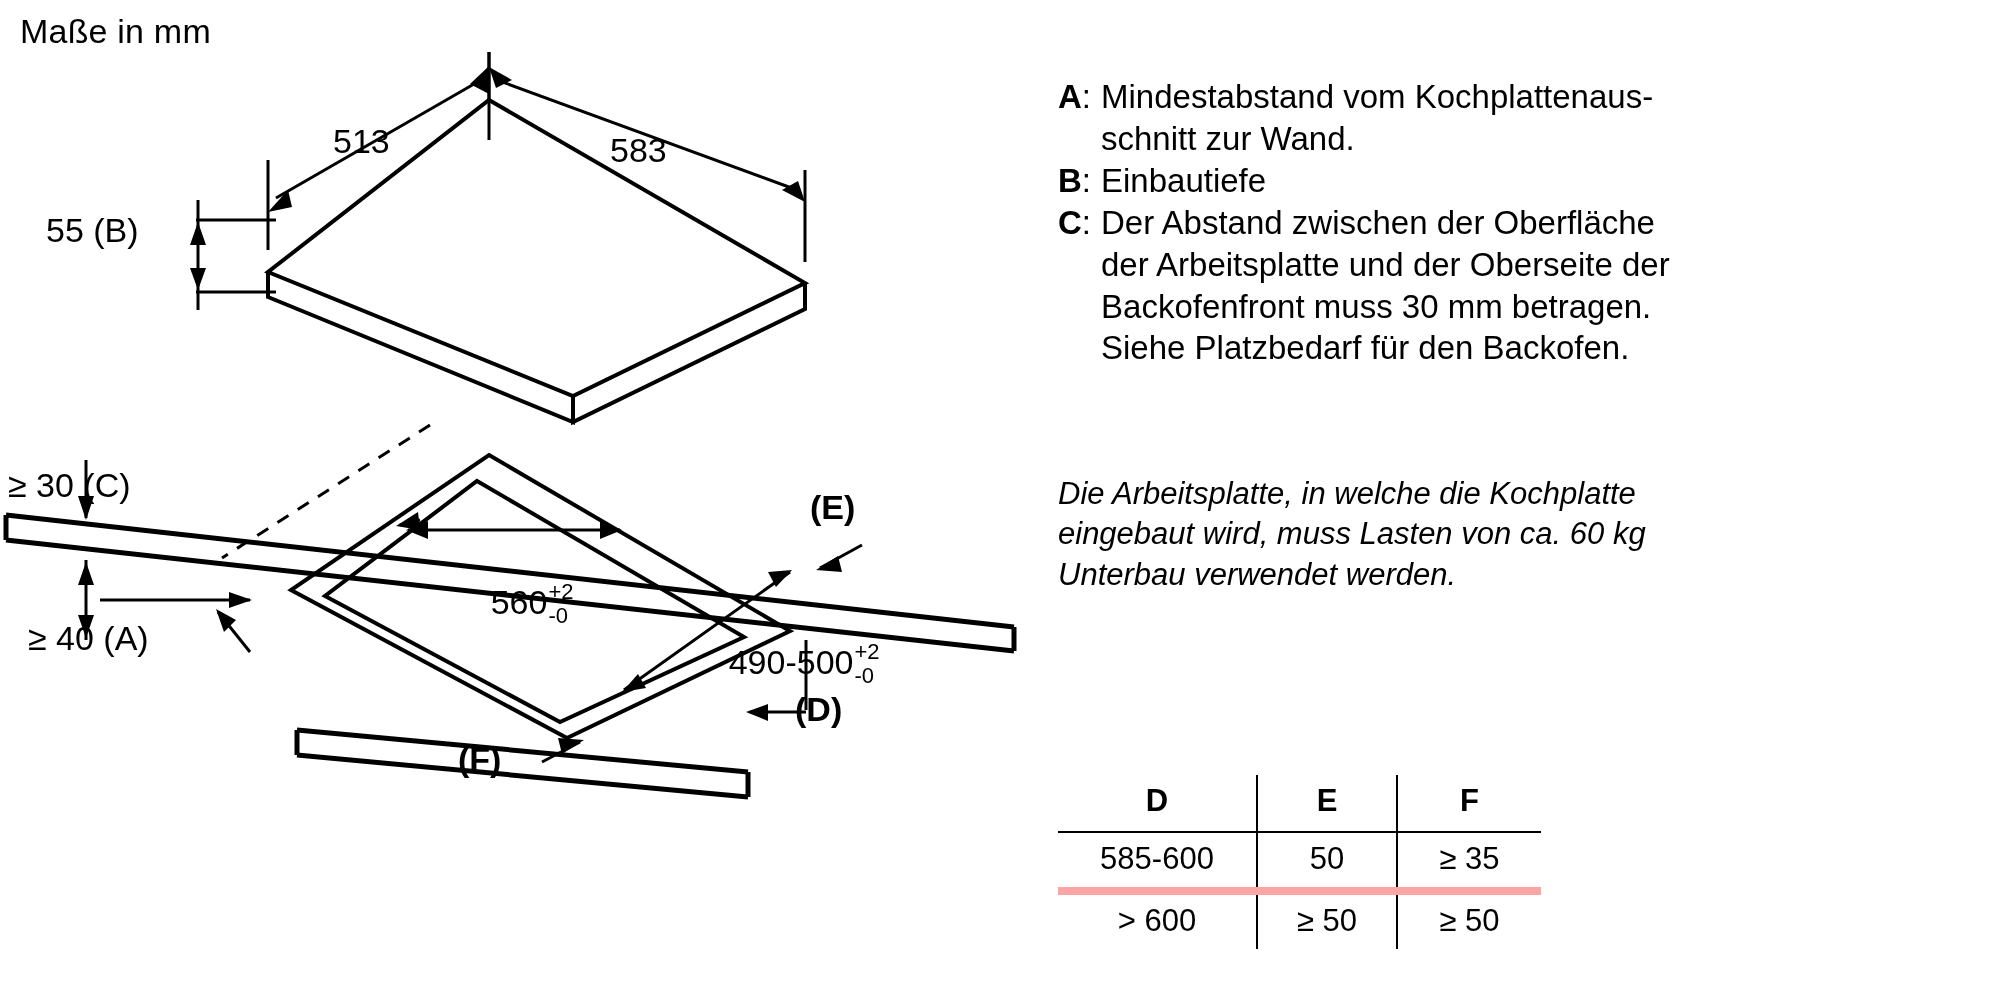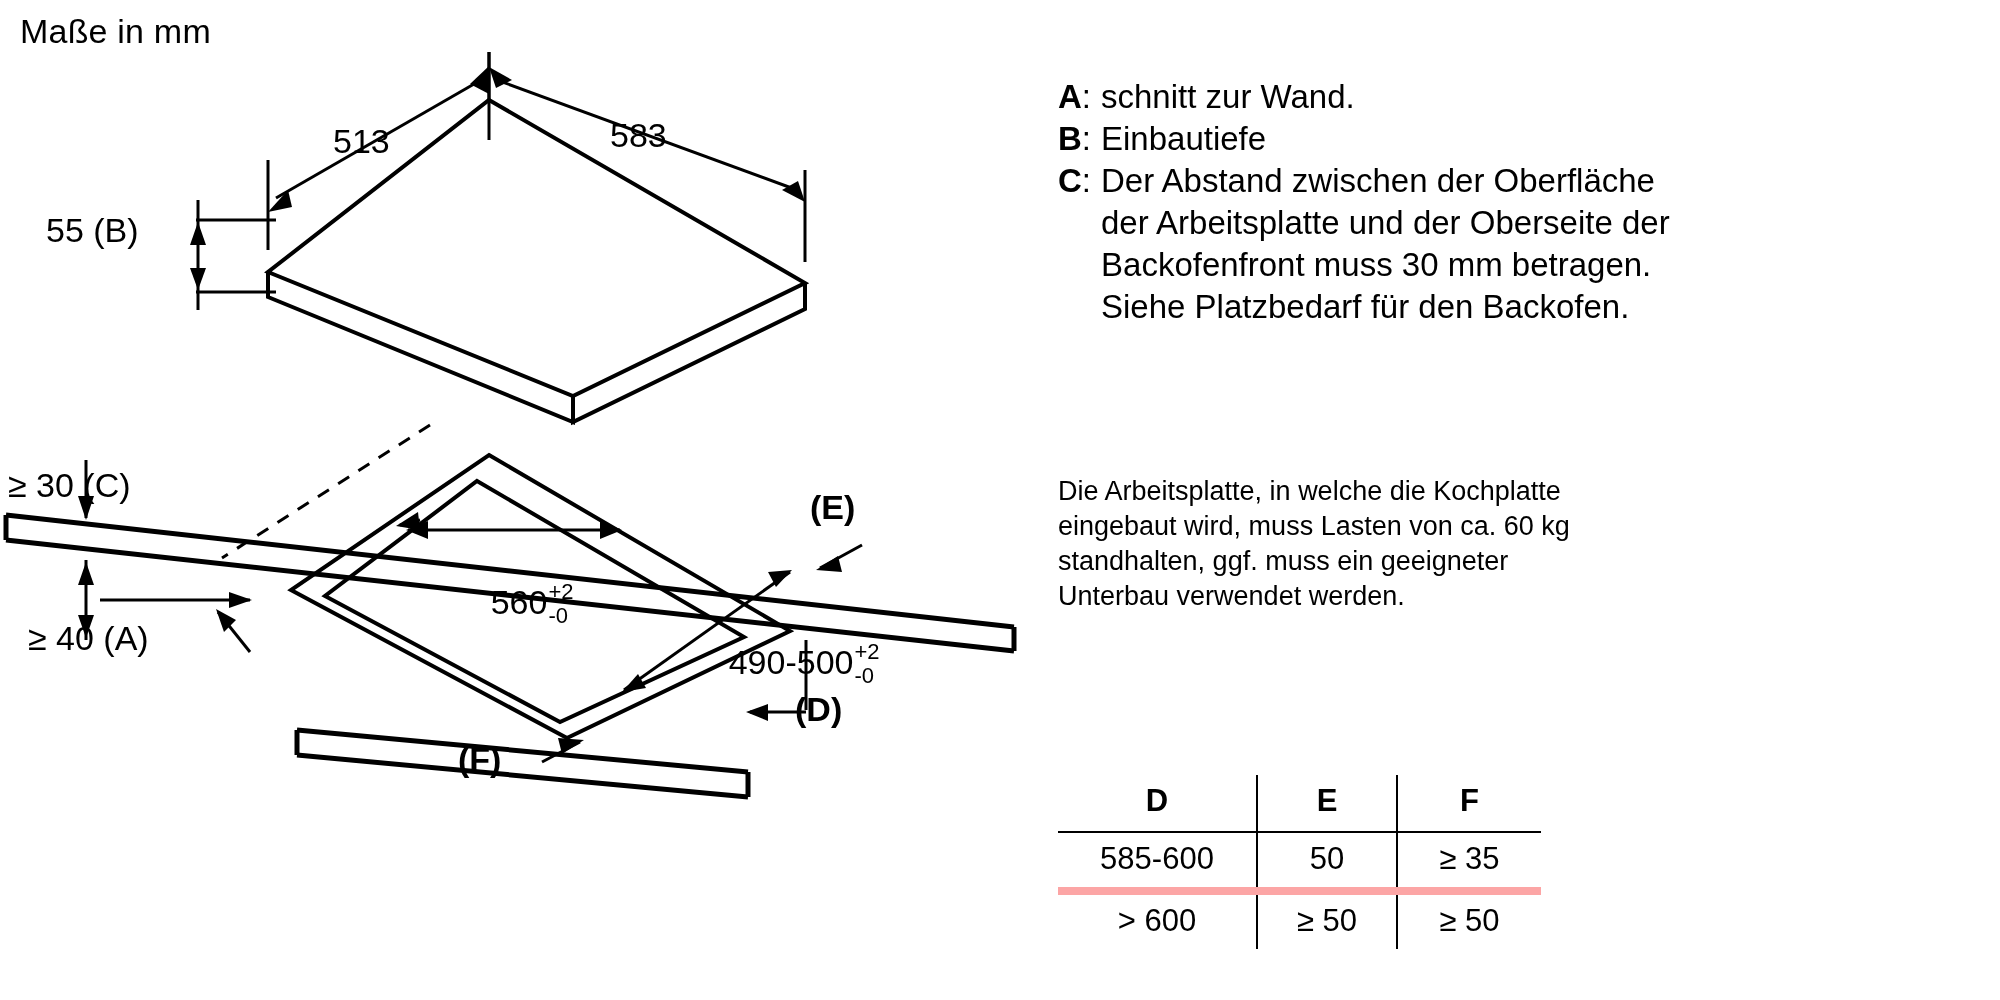--- a/index.html
+++ b/index.html
@@ -91,22 +91,23 @@
   }
   .legend-text {
     flex: 1 1 auto;
   }
 
   .para {
     position: absolute;
     left: 18px;
     top: 474px;
     width: 910px;
-    font-size: 27px;
+    font-size: 31px;
     line-height: 1.3;
+    font-style: italic;
   }
 
   
   #table {
     position: absolute;
     left: 1058px;
     top: 775px;
     width: 470px;
     font-size: 31px;
   }
@@ -220,21 +221,21 @@
         <path d="M 750,712 L 806,712" stroke-width="3"></path>
         <path d="M 746,712 L 768,704 L 768,721 Z" fill="#000" stroke="none"></path>
 
         <path d="M 542,762 L 580,742" stroke-width="3"></path>
         <path d="M 584,740 L 562,754 L 558,738 Z" fill="#000" stroke="none"></path>
       </g>
     </svg>
 
     <div class="txt dim-label" style="left:333px; top:124px;">513</div>
 
-    <div class="txt dim-label" style="left:610px; top:118px;text-align:right;">583</div>
+    <div class="txt dim-label" style="left:610px; top:133px;text-align:right;">583</div>
 
     <div class="txt dim-label" style="left:46px; top:213px;">55 (B)</div>
 
     <div class="txt dim-label" style="left:8px; top:423px;margin-top:45px;">≥ 30 (C)</div>
 
     <div class="txt dim-label" style="left:28px; top:621px;">≥ 40 (A)</div>
 
     <div class="txt dim-label" style="left:434px; top:548px;">
       <span>560</span><span class="sup-sub"><span class="sup">+2</span><span class="sub">-0</span></span>
     </div>
@@ -251,20 +252,21 @@
   </div>
 
   <div id="right">
 
     <div class="legend-block">
 
       <div class="legend-row">
         <span class="legend-key">A</span>
         <span class="legend-colon">:</span>
         <span class="legend-text">
+          <span style="display:block">Mindestabstand vom Kochplattenaus-</span>
           <span style="display:block">schnitt zur Wand.</span>
         </span>
       </div>
 
       <div class="legend-row">
         <span class="legend-key">B</span>
         <span class="legend-colon">:</span>
         <span class="legend-text">
           <span style="display:block">Einbautiefe</span>
         </span>
@@ -278,21 +280,20 @@
           <span style="display:block">der Arbeitsplatte und der Oberseite der</span>
           <span style="display:block">Backofenfront muss 30 mm betragen.</span>
           <span style="display:block">Siehe Platzbedarf für den Backofen.</span>
         </span>
       </div>
     </div>
 
     <div class="para">
       <span style="display:block">Die Arbeitsplatte, in welche die Kochplatte</span>
       <span style="display:block">eingebaut wird, muss Lasten von ca. 60 kg</span>
-      <span style="display:block">standhalten, ggf. muss ein geeigneter</span>
       <span style="display:block">Unterbau verwendet werden.</span>
     </div>
   </div>
 
   <div id="table">
     <table class="dims">
       <tbody>
         <tr class="head-row">
           <th>D</th>
           <th>E</th>

